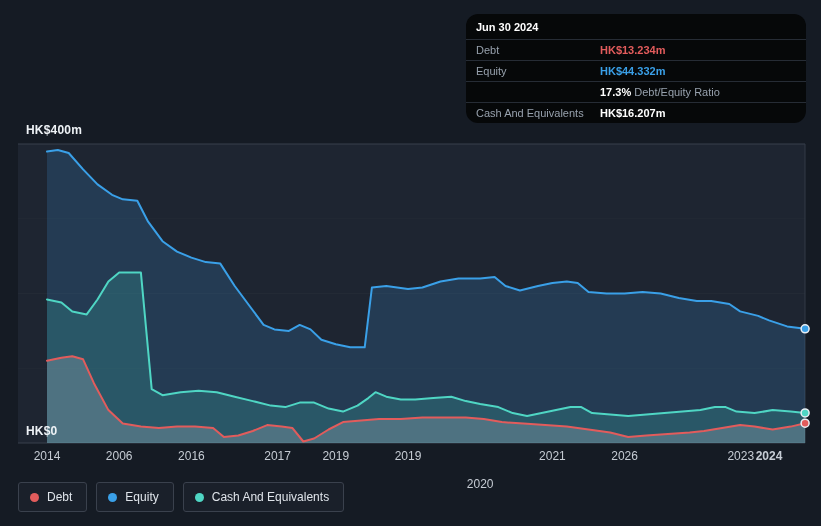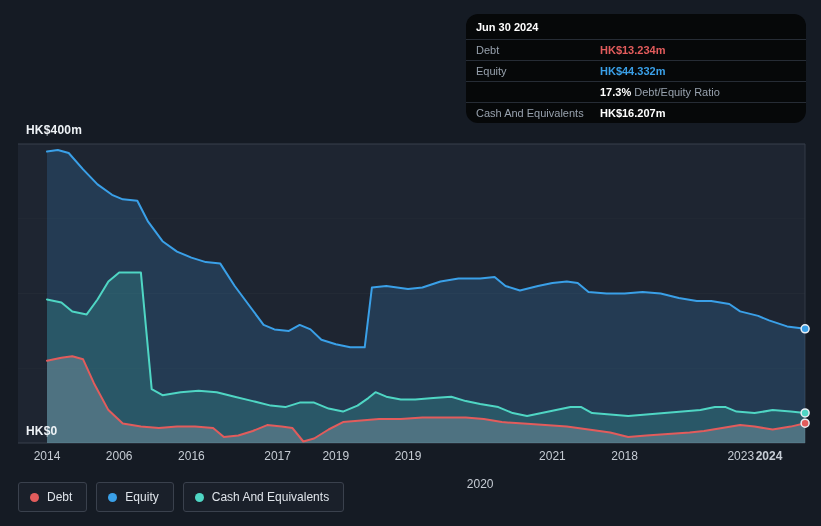--- a/index.html
+++ b/index.html
@@ -70,21 +70,21 @@
 
   <div class="x-axis">
       <div class="x-tick" style="left: 47px;">2014</div>
       <div class="x-tick" style="left: 119.2px;">2006</div>
       <div class="x-tick" style="left: 191.4px;">2016</div>
       <div class="x-tick" style="left: 263.6px; margin-left: 14px;">2017</div>
       <div class="x-tick" style="left: 335.8px;">2019</div>
       <div class="x-tick" style="left: 408px;">2019</div>
       <div class="x-tick" style="left: 480.2px; margin-top: 28px;">2020</div>
       <div class="x-tick" style="left: 552.4px;">2021</div>
-      <div class="x-tick" style="left: 624.6px;">2018</div>
+      <div class="x-tick" style="left: 624.6px;">2026</div>
       <div class="x-tick" style="left: 696.8px; margin-left: 44px;">2023</div>
       <div class="x-tick" style="left: 769px; font-weight: bold;">2024</div>
     </div>
 
   <div class="tooltip">
     <div class="tt-header">Jun 30 2024</div>
     <div class="tt-row">
       <span class="tt-label">Debt</span>
       <span class="tt-value debt">HK$13.234m</span>
     </div>

